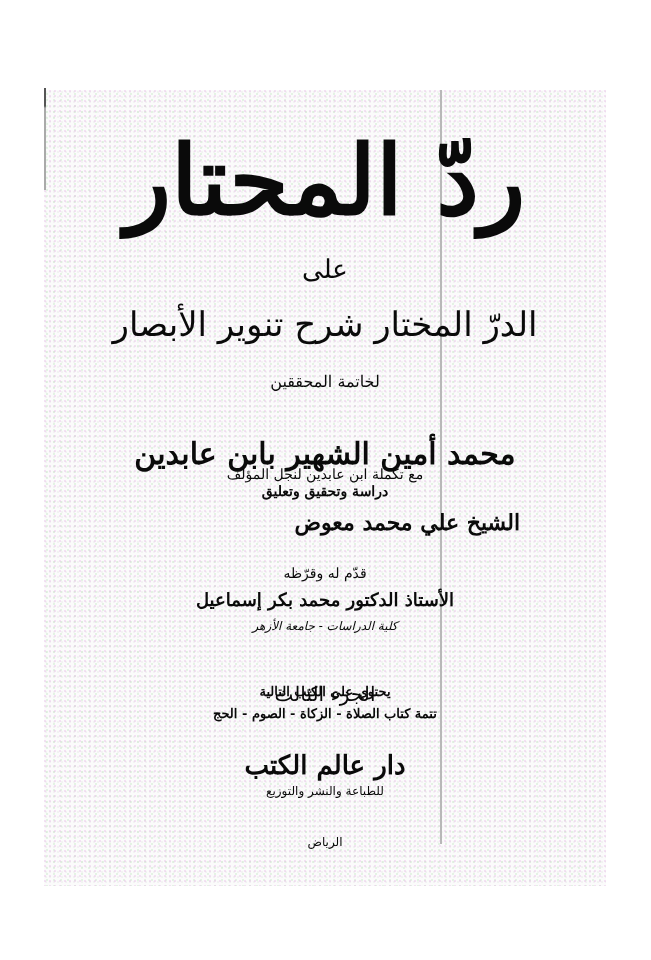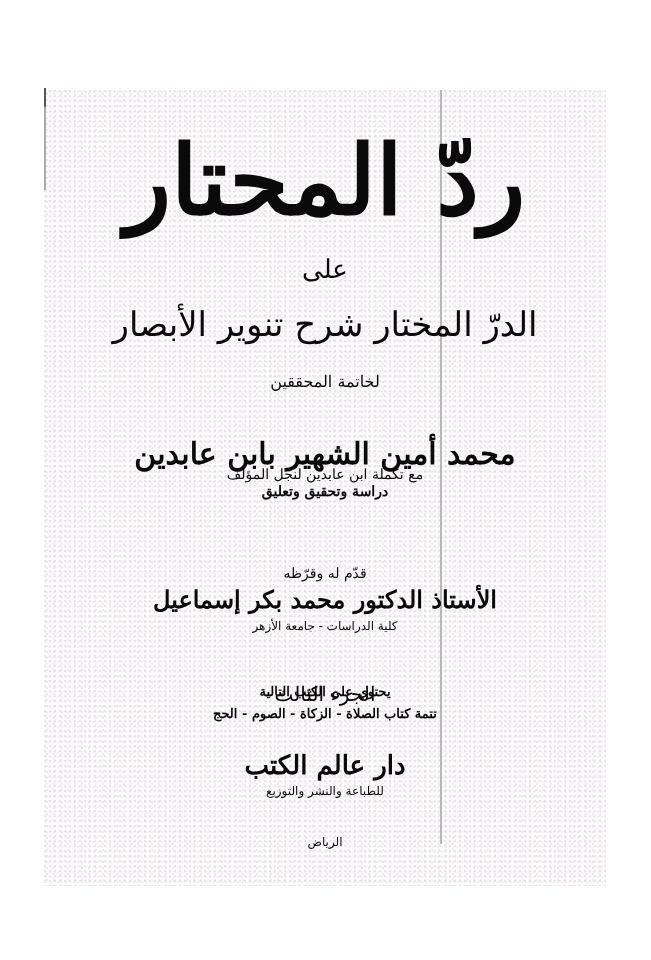--- a/index.html
+++ b/index.html
@@ -106,28 +106,29 @@
       line-height: 32px;
       white-space: nowrap;
     }
     .intro {
       top: 562px;
       font-size: 14px;
       line-height: 22px;
     }
     .professor {
       top: 584px;
-      font-size: 24px;
+      font-size: 18px;
       font-weight: bold;
       line-height: 32px;
     }
     .faculty {
       top: 616px;
       font-size: 12px;
       line-height: 20px;
+      font-style: italic;
     }
     .volume {
       top: 680px;
       font-size: 20px;
       line-height: 28px;
     }
     .contains {
       top: 682px;
       font-size: 13px;
       font-weight: bold;
@@ -165,20 +166,21 @@
 
 <div class="line title">ردّ المحتار</div>
 <div class="line ala">على</div>
 <div class="line subtitle">الدرّ المختار شرح تنوير الأبصار</div>
 <div class="line khatimat">لخاتمة المحققين</div>
 <div class="line author">محمد أمين الشهير بابن عابدين</div>
 <div class="line completion">مع تكملة ابن عابدين لنجل المؤلف</div>
 <div class="line study">دراسة وتحقيق وتعليق</div>
 
 <div class="editors">
+  <span>الشيخ علي محمد معوض</span>
 </div>
 
 <div class="line intro">قدّم له وقرّظه</div>
 <div class="line professor">الأستاذ الدكتور محمد بكر إسماعيل</div>
 <div class="line faculty">كلية الدراسات - جامعة الأزهر</div>
 <div class="line volume">الجزء الثالث</div>
 <div class="line contains">يحتوي على الكتب التالية</div>
 <div class="line books">تتمة كتاب الصلاة - الزكاة - الصوم - الحج</div>
 <div class="line publisher">دار عالم الكتب</div>
 <div class="line publisher-sub">للطباعة والنشر والتوزيع</div>

